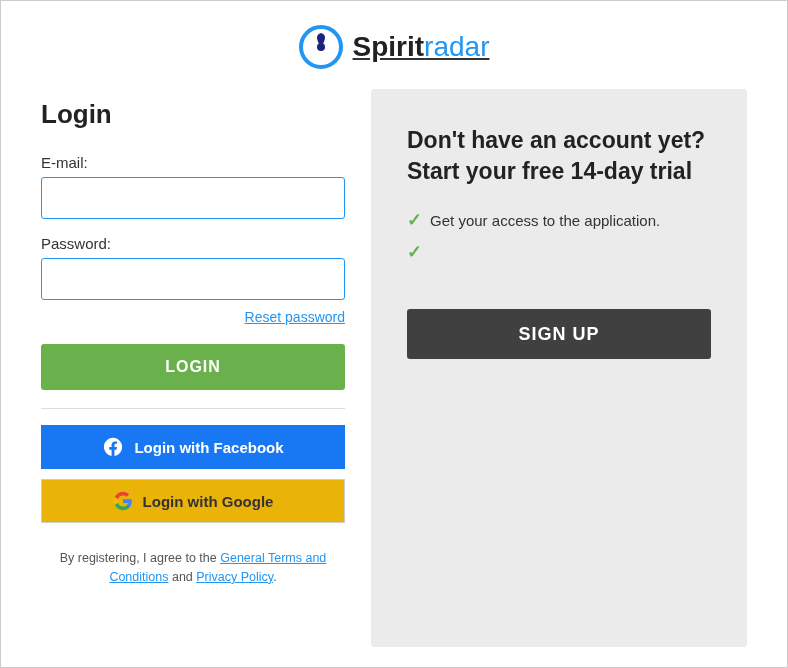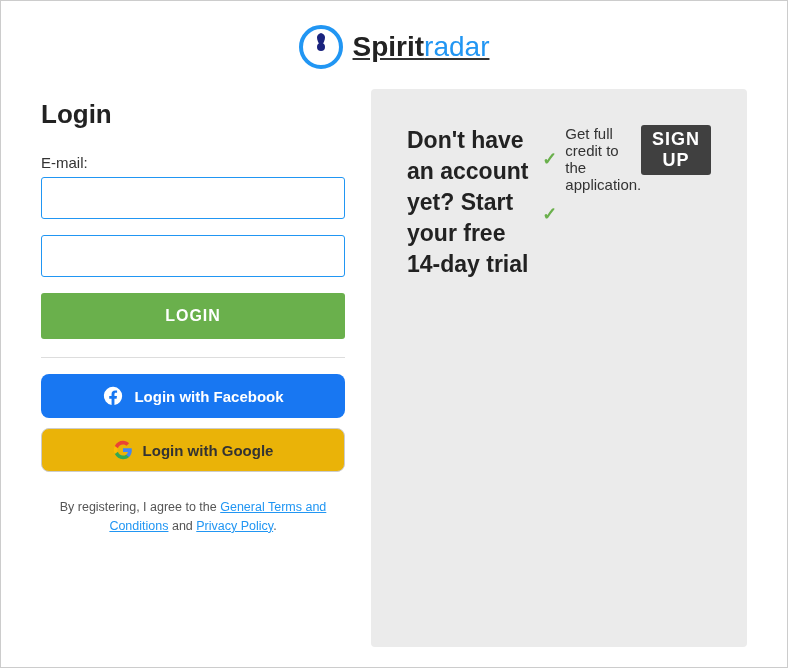--- a/index.html
+++ b/index.html
@@ -110,21 +110,21 @@
       border-top: 1px solid #ddd;
       margin-bottom: 16px;
     }
 
     .social-btn {
       width: 100%;
       height: 44px;
       display: flex;
       align-items: center;
       justify-content: center;
-      border-radius: 8px;
+      border-radius: 0;
       font-size: 15px;
       font-weight: 600;
       cursor: pointer;
       gap: 10px;
       margin-bottom: 10px;
       border: none;
     }
     .facebook-btn {
       background: #1877f2;
       color: #fff;
@@ -148,21 +148,21 @@
       text-decoration: underline;
     }
 
     
     .right-panel {
       flex: 1;
       background: #ebebeb;
       border-radius: 4px;
       padding: 36px 36px 36px 36px;
       display: flex;
-      flex-direction: row;
+      flex-direction: column;
     }
     .promo-heading {
       font-size: 23px;
       font-weight: 700;
       color: #222;
       margin-bottom: 22px;
       line-height: 1.35;
     }
     .feature-list {
       list-style: none;
@@ -221,22 +221,26 @@
 </div>
 
 <div class="main">
 
   <div class="left-panel">
     <div class="login-title">Login</div>
 
     <label class="field-label">E-mail:</label>
     <input type="email" class="text-input" style="">
 
+    <label class="field-label">Password:</label>
     <input type="password" class="text-input" style="">
 
+    <div class="reset-link-wrap">
+      <a class="reset-link">Reset password</a>
+    </div>
 
     <button class="login-btn">LOGIN</button>
 
     <hr class="divider">
 
     
     <button class="social-btn facebook-btn">
       <svg class="fb-icon" viewBox="0 0 24 24" xmlns="http://www.w3.org/2000/svg">
         <path fill="#fff" d="M22 12a10 10 0 1 0-11.56 9.87v-6.99H7.9V12h2.54V9.8c0-2.5 1.49-3.89 3.78-3.89 1.09 0 2.24.2 2.24.2v2.46h-1.26c-1.24 0-1.63.77-1.63 1.56V12h2.77l-.44 2.88h-2.33v6.99A10 10 0 0 0 22 12z"></path>
       </svg>
@@ -257,21 +261,21 @@
     <div class="terms-text">
       <span>By registering, I agree to the </span><a>General Terms and Conditions</a><span> and </span><a>Privacy Policy</a><span>.</span>
     </div>
   </div>
 
   <div class="right-panel">
     <div class="promo-heading">Don't have an account yet? Start your free 14-day trial</div>
     <ul class="feature-list">
       <li>
         <span class="check-icon">✓</span>
-        <span>Get full credit to the application.</span>
+        <span>Get your access to the application.</span>
       </li>
       <li>
         <span class="check-icon">✓</span>
       </li>
     </ul>
     <button class="signup-btn">SIGN UP</button>
   </div>
 
 </div>
 

